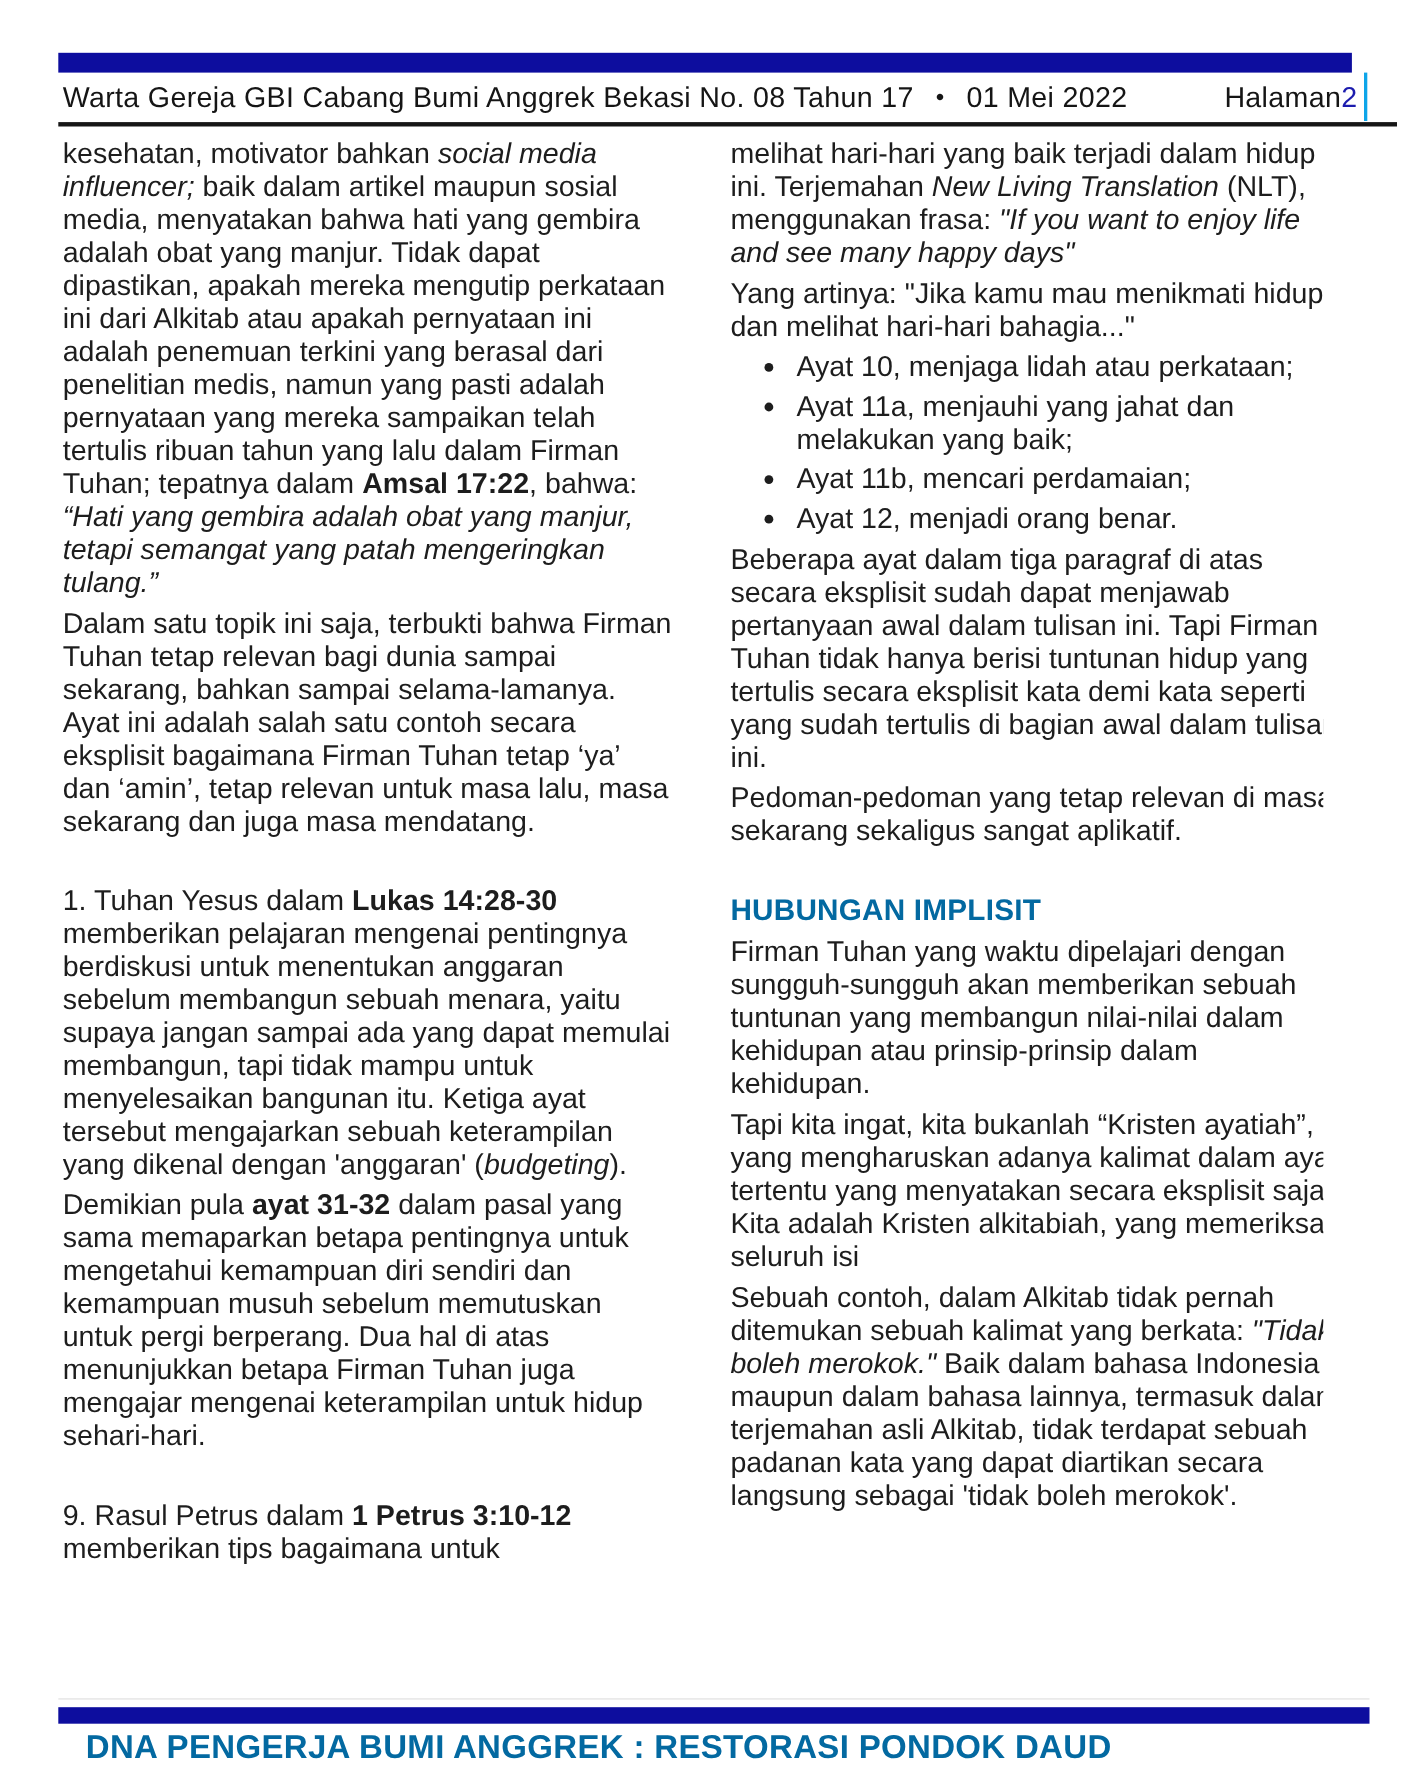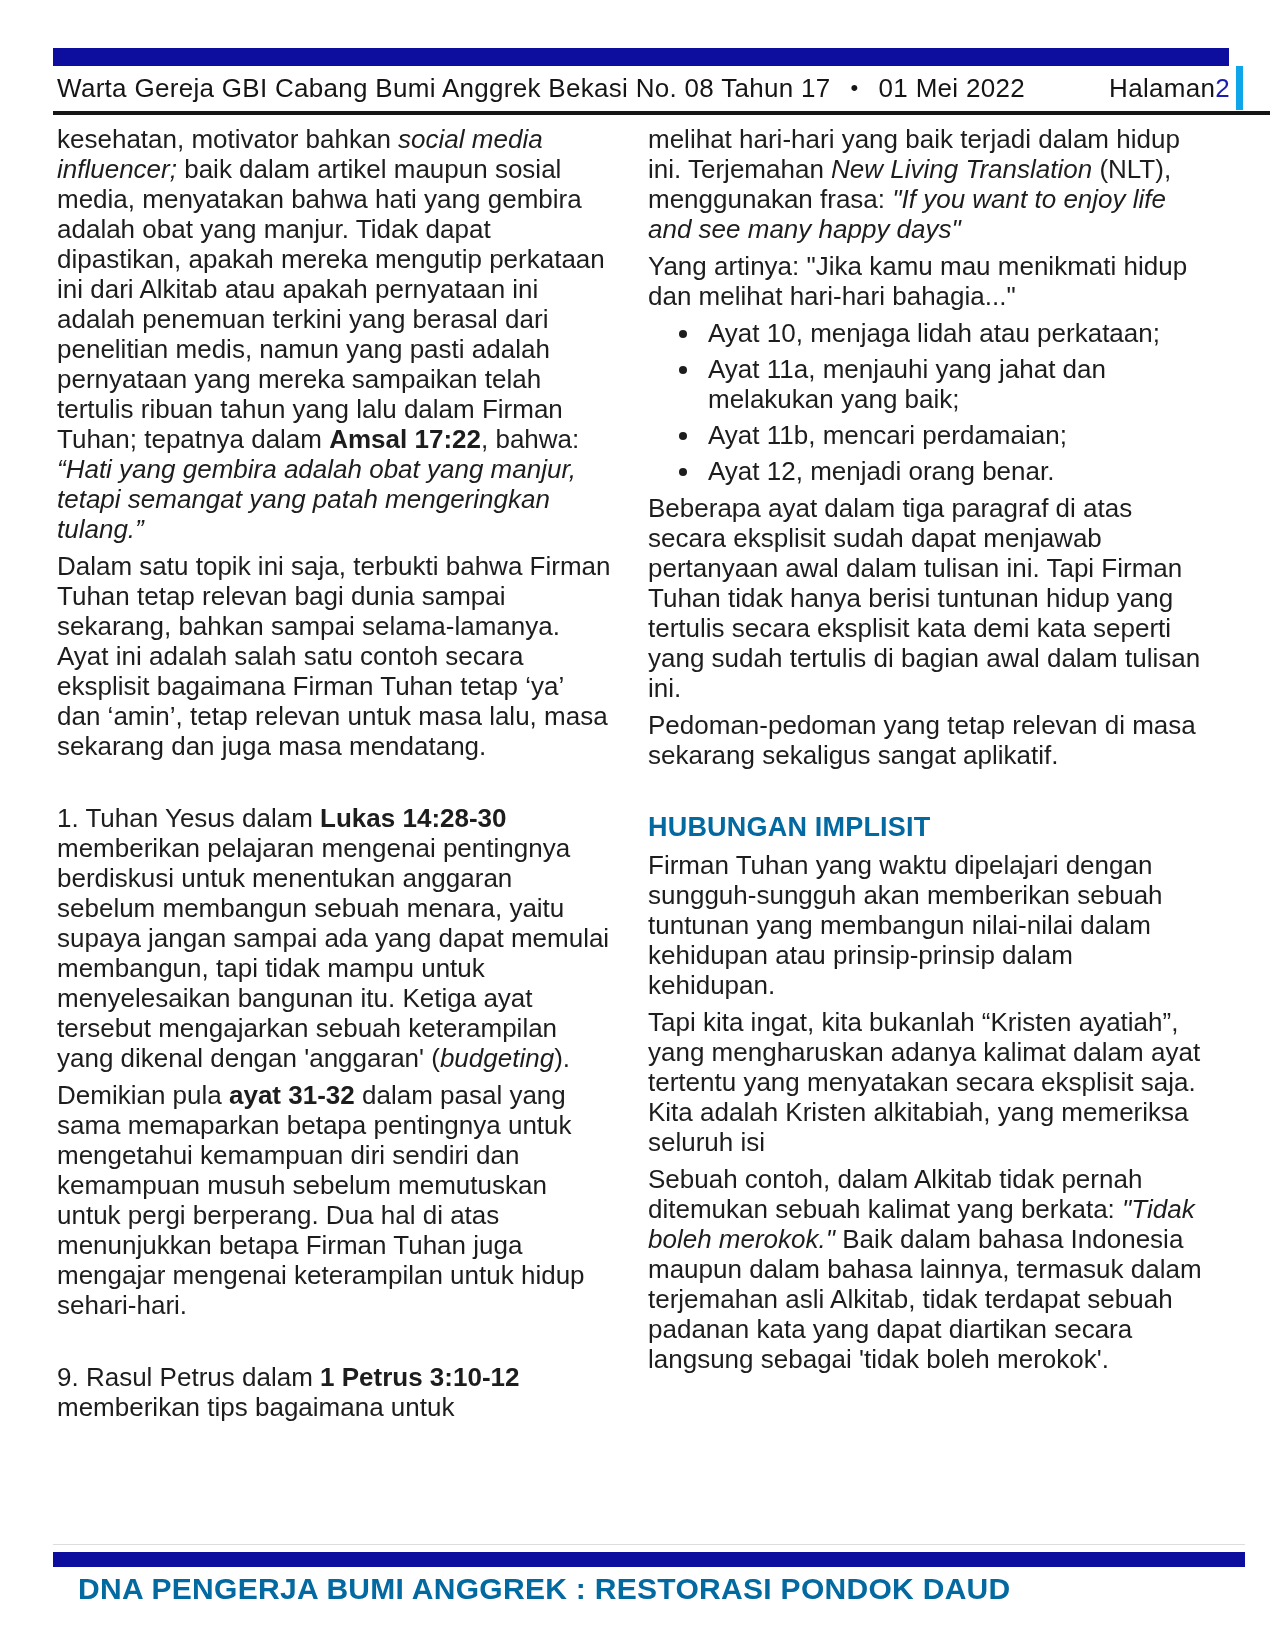--- a/index.html
+++ b/index.html
@@ -21,40 +21,40 @@
   .header-row {
     position: absolute;
     left: 57px; top: 66px;
     width: 1186px; height: 44px;
     display: flex;
     justify-content: space-between;
     align-items: center;
     font-size: 26px;
     color: #151515;
     letter-spacing: 0.3px;
-    border-right: 7px solid #0ea5e9;
+    border-right: 3px solid #0ea5e9;
     padding-right: 6px;
     box-sizing: border-box;
   }
   .header-left { display: flex; align-items: center; gap: 20px; white-space: nowrap; }
   .header-right { display: flex; align-items: center; white-space: nowrap; }
   .dot { font-size: 22px; }
   .pagenum { color: #1c1cae; }
   .header-rule {
     position: absolute;
     left: 53px; top: 111px;
     width: 1217px; height: 4px;
     background: #161616;
   }
   .columns {
     position: absolute;
     left: 57px; top: 124px;
     width: 1146px; height: 1412px;
     display: flex;
-    gap: 36px;
+    gap: 52px;
     overflow: hidden;
     justify-content: space-between;
   }
   .col { flex: 0 0 555px; width: 555px; }
   .para {
     font-size: 26px;
     line-height: 30px;
     margin: 7px 0 0 0;
     text-align: left;
   }

